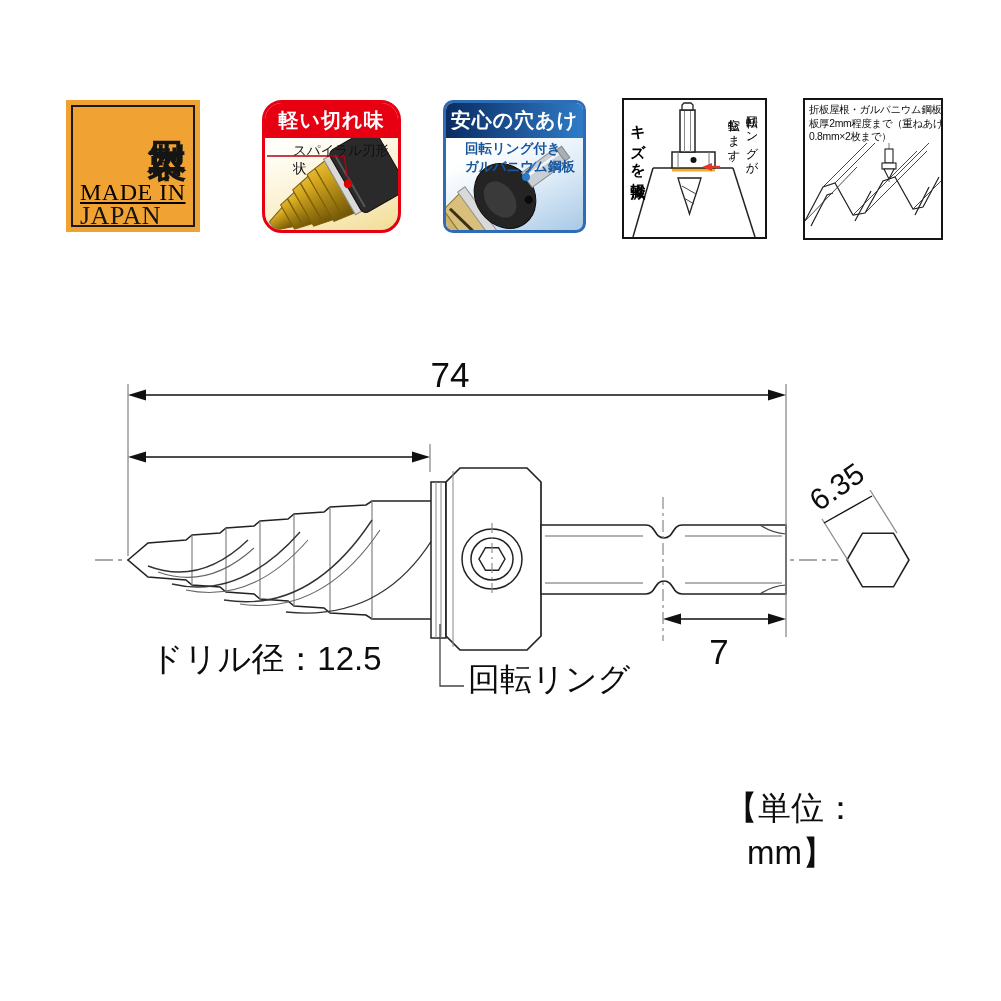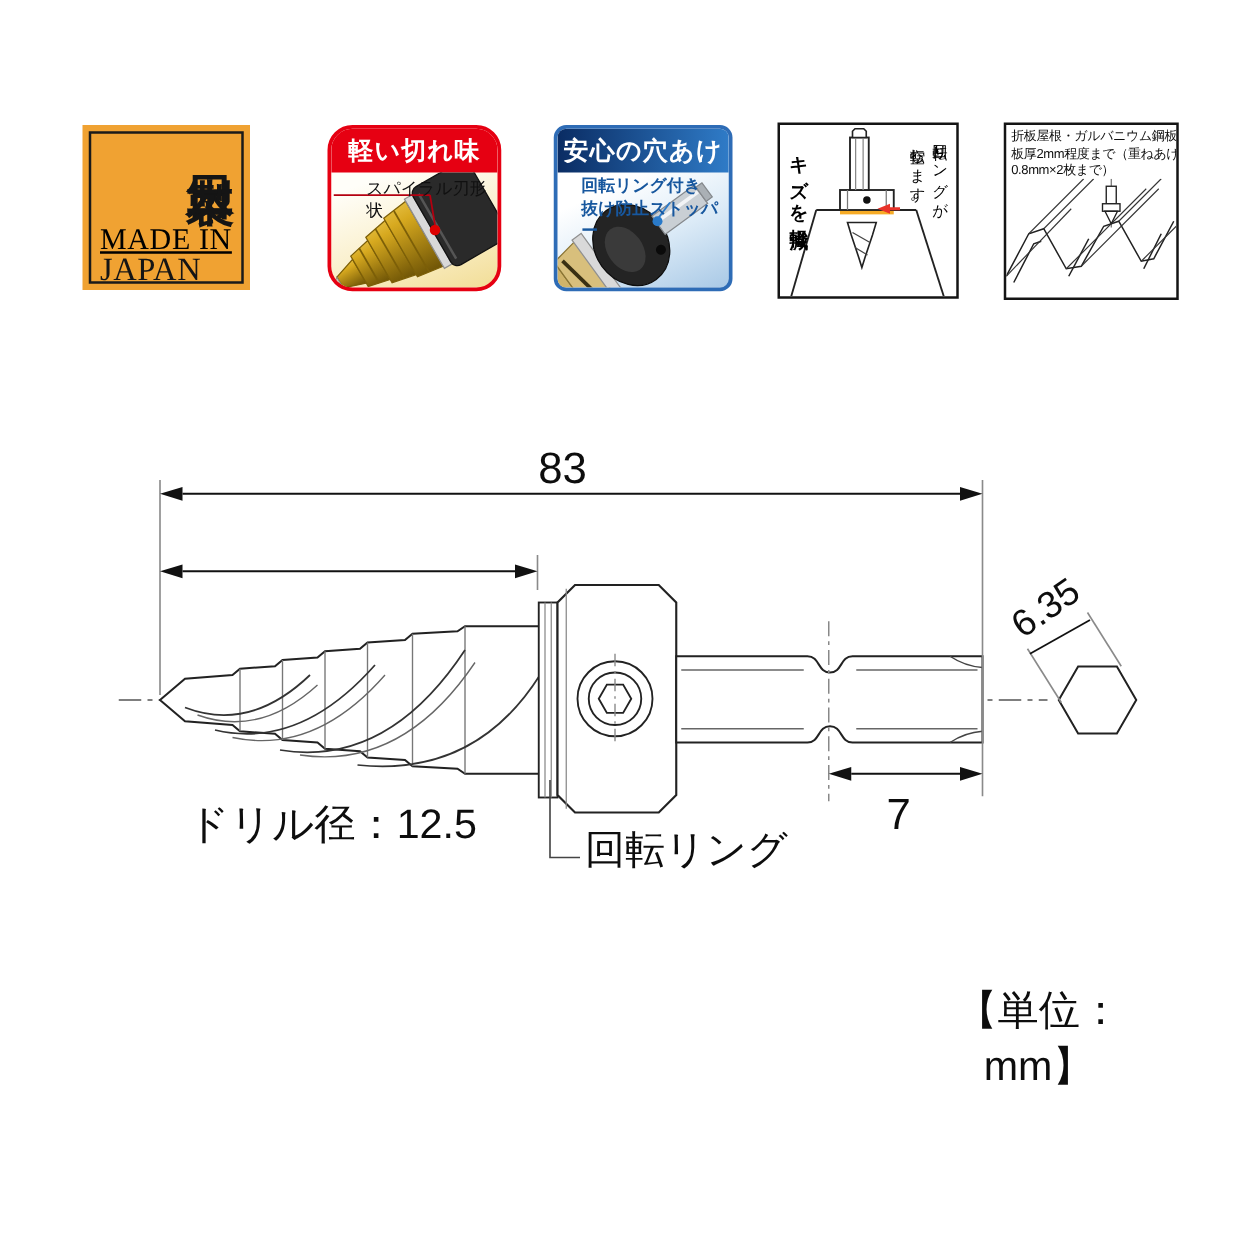--- a/index.html
+++ b/index.html
@@ -48,21 +48,21 @@
 
   
   .dim{position:absolute;color:#0d0d0d;}
   .dim.center{text-align:center;}
   .d74{left:400px;top:355px;width:100px;font-size:35px;}
   .d344{left:219px;top:417px;width:120px;font-size:35px;}
   .d14{left:679px;top:632px;width:80px;font-size:35px;}
   .d635{left:795px;top:470px;width:84px;font-size:30px;transform:rotate(-35deg);}
   .ddia{left:150px;top:637px;font-size:33px;}
   .dring{left:468px;top:658px;font-size:32px;}
-  .dunit{left:722px;top:786px;width:218px;font-size:33px;font-weight:500;}
+  .dunit{left:682px;top:786px;width:218px;font-size:33px;font-weight:500;}
 
   svg{display:block;}
 </style>
 </head>
 <body>
 
 <div class="page">
 
   <div class="badge b1">
     <div class="inner">
@@ -121,21 +121,21 @@
         <line x1="28" y1="-3" x2="68" y2="-3" stroke="#f2f4f6" stroke-width="3"></line>
         <rect x="69" y="-7" width="6" height="14" fill="#aab0b5" stroke="#85898d"></rect>
       </g>
       <g>
         <line x1="90" y1="24" x2="81" y2="36" stroke="#2a7ac9" stroke-width="1.5"></line>
         <circle cx="80" cy="39" r="4" fill="#2a7ac9"></circle>
       </g>
     </svg>
     <div class="txt">
       <div>回転リング付き</div>
-      <div>抜け防止ストッパー</div>
+      <div>ガルバニウム鋼板</div>
     </div>
   </div>
 
   <div class="badge b4">
     <svg class="abs" style="left:0;top:0;" width="141" height="137" viewBox="0 0 141 137">
       <g stroke="#222" stroke-width="1.5" fill="none">
         <path d="M29,68 L109,68"></path>
         <path d="M29,68 L9,137"></path>
         <path d="M109,68 L131,137"></path>
       </g>
@@ -271,20 +271,20 @@
     <path d="M440,624 L440,686 L464,686" stroke="#444" stroke-width="1.3" fill="none"></path>
 
     <polygon points="847,560 862.5,533.2 893.5,533.2 909,560 893.5,586.8 862.5,586.8" fill="#fff" stroke="#222" stroke-width="1.6"></polygon>
     <g stroke="#8a8a8a" stroke-width="1.3">
       <line x1="849" y1="562" x2="822" y2="519"></line>
       <line x1="897" y1="533" x2="870" y2="490"></line>
     </g>
     <line x1="824" y1="523" x2="872" y2="496" stroke="#111" stroke-width="1.4"></line>
   </svg>
 
-  <div class="dim center d74">83</div>
+  <div class="dim center d74">74</div>
   <div class="dim center d14">7</div>
   <div class="dim center d635">6.35</div>
   <div class="dim ddia">ドリル径：12.5</div>
   <div class="dim dring">回転リング</div>
   <div class="dim center dunit">【単位：mm】</div>
 
 </div>
 
 </body></html>

